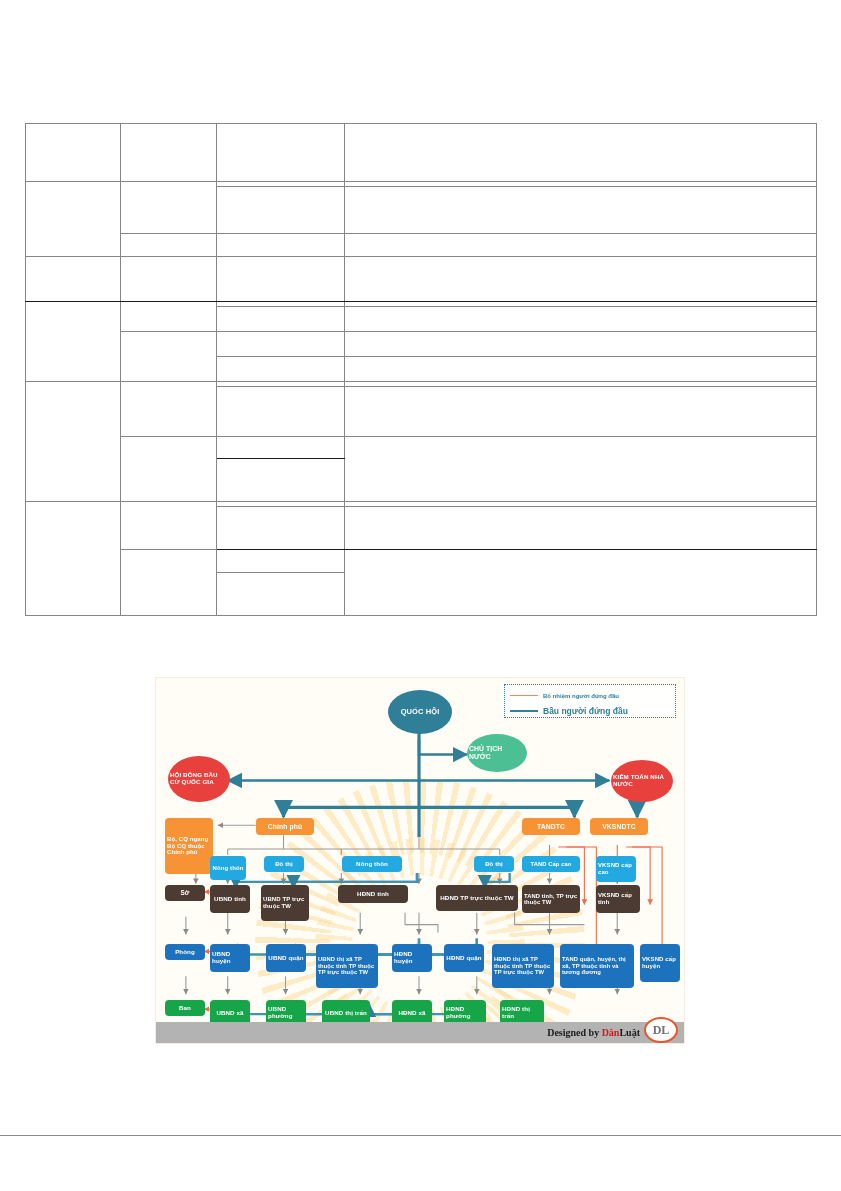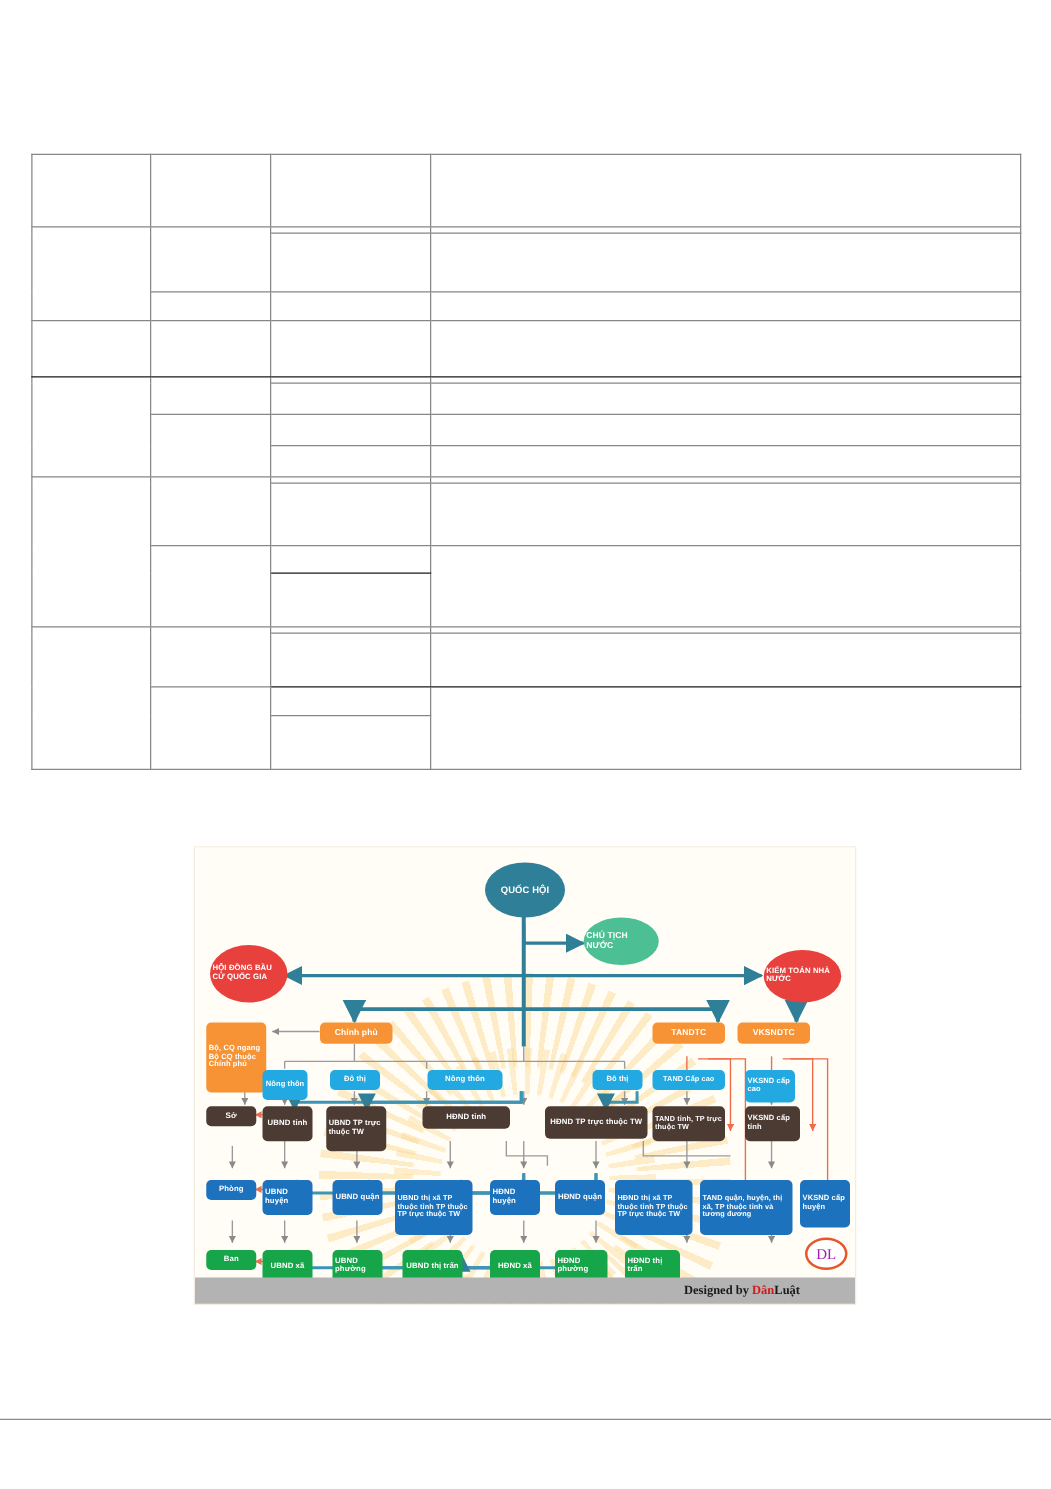--- a/index.html
+++ b/index.html
@@ -95,22 +95,22 @@
     position:absolute;left:0;bottom:0;width:100%;height:21px;
     background:#b3b3b3;display:flex;align-items:center;justify-content:flex-end;
     padding-right:6px;box-sizing:border-box;gap:4px;
   }
   .designed{font-family:Liberation Serif, serif;font-size:10px;font-weight:bold;color:#1a1a1a;}
   .designed .dl-red{color:#d11a1a;}
   .dl-logo{
     width:30px;height:22px;border-radius:50%;
     background:#fff;border:2.5px solid #e8562a;
     display:flex;align-items:center;justify-content:center;
-    font-family:"Liberation Serif",serif;font-weight:normal;font-size:12px;color:#a21caf;
-    position:absolute;right:6px;bottom:27px;
+    font-family:"Liberation Serif",serif;font-weight:bold;font-size:12px;color:#737373;
+    position:absolute;right:6px;bottom:0;
   }
 
   .hrule{position:absolute;left:0;top:1135px;width:841px;height:0;border-top:1px solid #8a8a8a;}
 </style>
 </head>
 <body>
 
 <table class="doc-table">
   <colgroup>
     <col class="col-a">
@@ -318,20 +318,30 @@
       <path d="M412,170 L442,170 L442,288"></path>
       <path d="M472,170 L496,170 L496,228"></path>
       <path d="M478,170 L508,170 L508,288"></path>
     </g>
 
     <g fill="none" stroke="#9a9a9a" stroke-width="1.1" marker-end="url(#ah-gray)">
       <path d="M100,148 L62,148"></path>
     </g>
   </svg>
 
+  <div class="legend">
+    <div class="legend-row">
+      <span class="lg-line-red"></span>
+      <span class="lg-t1">Bổ nhiệm người đứng đầu</span>
+    </div>
+    <div class="legend-row">
+      <span class="lg-line-teal"></span>
+      <span class="lg-t2">Bầu người đứng đầu</span>
+    </div>
+  </div>
 
   <div class="node oval n-teal" style="left:232px;top:12px;width:64px;height:44px;font-size:7.5px;">QUỐC HỘI</div>
   <div class="node oval n-green" style="left:311px;top:56px;width:60px;height:38px;font-size:6.8px;">CHỦ TỊCH NƯỚC</div>
   <div class="node oval n-red" style="left:12px;top:78px;width:62px;height:46px;font-size:6.2px;">HỘI ĐỒNG BẦU CỬ QUỐC GIA</div>
   <div class="node oval n-red" style="left:455px;top:82px;width:62px;height:42px;font-size:6.2px;">KIỂM TOÁN NHÀ NƯỚC</div>
 
   <div class="node n-orange" style="left:100px;top:140px;width:58px;height:17px;font-size:6.8px;">Chính phủ</div>
   <div class="node n-orange" style="left:9px;top:140px;width:48px;height:56px;font-size:6px;">Bộ, CQ ngang Bộ CQ thuộc Chính phủ</div>
   <div class="node n-orange" style="left:366px;top:140px;width:58px;height:17px;font-size:6.8px;">TANDTC</div>
   <div class="node n-orange" style="left:434px;top:140px;width:58px;height:17px;font-size:6.8px;">VKSNDTC</div>

